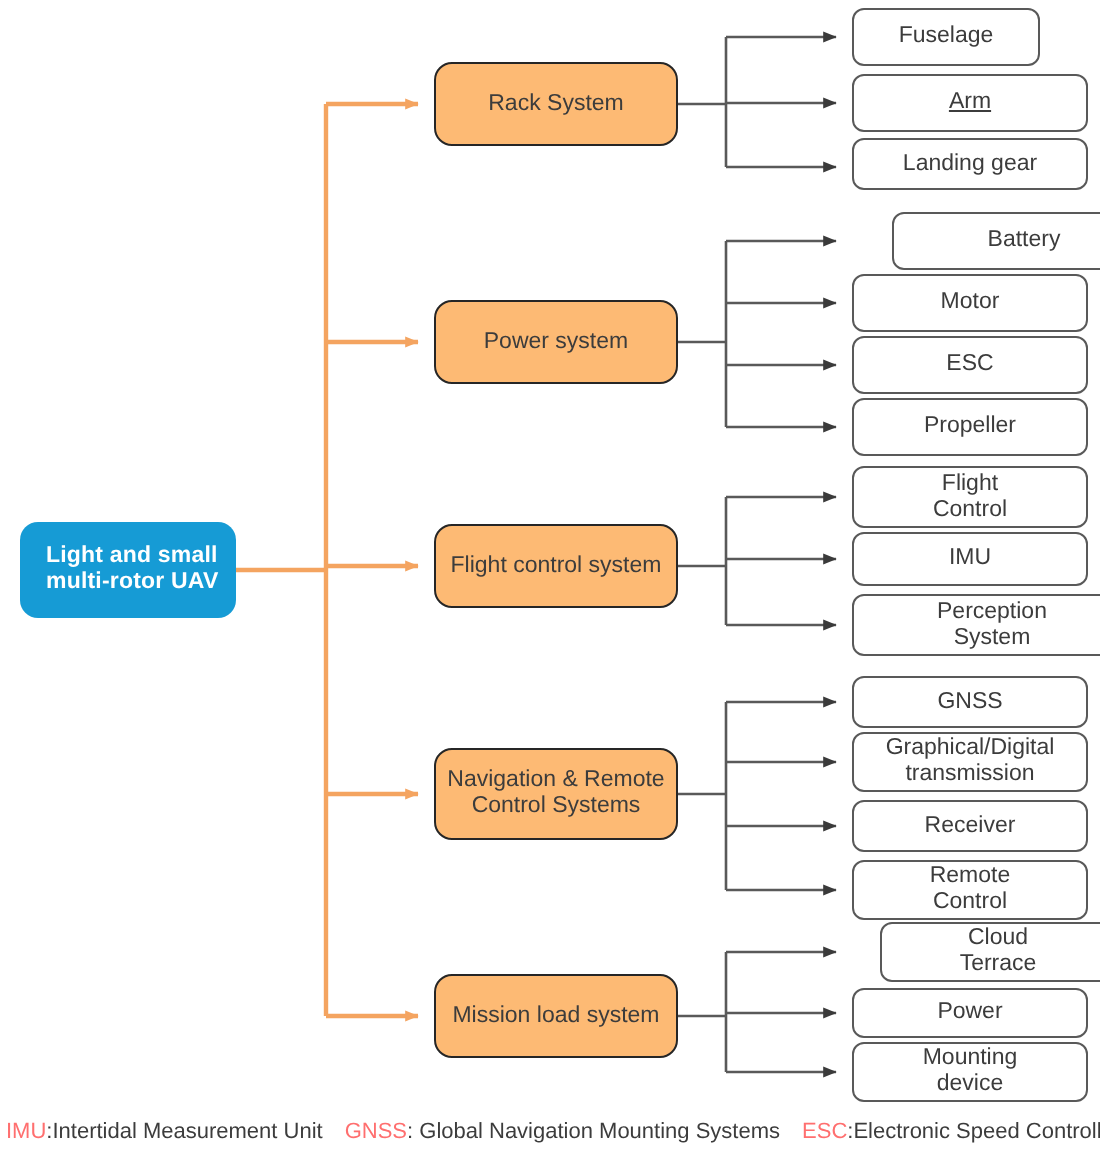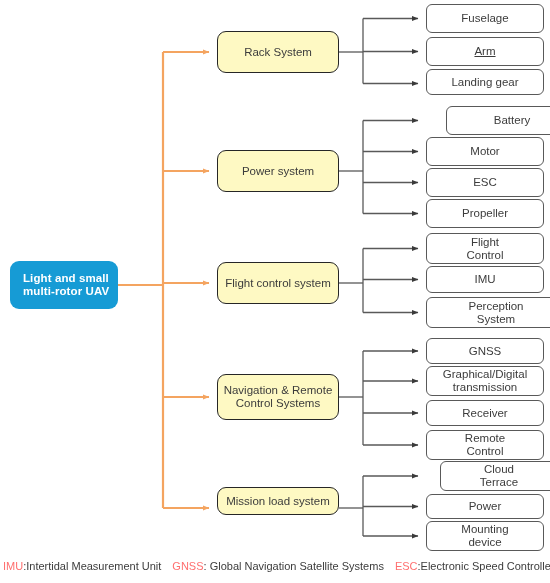--- a/index.html
+++ b/index.html
@@ -27,21 +27,21 @@
     color:#ffffff;
     border-radius:9px;
     font-size:11.5px;
     font-weight:bold;
     justify-content:flex-start;
     text-align:left;
     padding-left:13px;
     letter-spacing:.1px;
   }
   .l2{
-    background:#fef9c3;
+    background:#fdba74;
     border:1.4px solid #262626;
     border-radius:9px;
     color:#3c3c3c;
     font-size:11.5px;
   }
   .l3{
     background:#ffffff;
     border:1.2px solid #595959;
     border-radius:6px;
     color:#3c3c3c;
@@ -114,24 +114,24 @@
 
   <div class="node root" style="left: 10px; top: 261px; width: 108px; height: 48px;">Light and small
 multi-rotor UAV</div>
 
   <div id="l2-layer">
       <div class="node l2" style="left: 217px; top: 31px; width: 122px; height: 42px;">Rack System</div>
       <div class="node l2" style="left: 217px; top: 150px; width: 122px; height: 42px;">Power system</div>
       <div class="node l2" style="left: 217px; top: 262px; width: 122px; height: 42px;">Flight control system</div>
       <div class="node l2" style="left: 217px; top: 374px; width: 122px; height: 46px;">Navigation &amp; Remote
 Control Systems</div>
-      <div class="node l2" style="left: 217px; top: 487px; width: 122px; height: 28px;">Mission load system</div>
+      <div class="node l2" style="left: 217px; top: 487px; width: 122px; height: 42px;">Mission load system</div>
     </div>
   <div id="l3-layer">
-      <div class="node l3" style="left: 426px; top: 4px; width: 118px; height: 29px;">Fuselage</div>
+      <div class="node l3" style="left: 426px; top: 4px; width: 94px; height: 29px;">Fuselage</div>
       <div class="node l3" style="left: 426px; top: 37px; width: 118px; height: 29px; text-decoration: underline;">Arm</div>
       <div class="node l3" style="left: 426px; top: 69px; width: 118px; height: 26px;">Landing gear</div>
       <div class="node l3" style="left: 446px; top: 106px; width: 132px; height: 29px; text-align: right;">Battery</div>
       <div class="node l3" style="left: 426px; top: 137px; width: 118px; height: 29px;">Motor</div>
       <div class="node l3" style="left: 426px; top: 168px; width: 118px; height: 29px;">ESC</div>
       <div class="node l3" style="left: 426px; top: 199px; width: 118px; height: 29px;">Propeller</div>
       <div class="node l3" style="left: 426px; top: 233px; width: 118px; height: 31px;">Flight
 Control</div>
       <div class="node l3" style="left: 426px; top: 266px; width: 118px; height: 27px;">IMU</div>
       <div class="node l3" style="left: 426px; top: 297px; width: 140px; height: 31px;">Perception
@@ -144,14 +144,14 @@
 Control</div>
       <div class="node l3" style="left: 440px; top: 461px; width: 118px; height: 30px;">Cloud
 Terrace</div>
       <div class="node l3" style="left: 426px; top: 494px; width: 118px; height: 25px;">Power</div>
       <div class="node l3" style="left: 426px; top: 521px; width: 118px; height: 30px;">Mounting
 device</div>
     </div>
 </div>
 
 <div class="legend">
-  <div class="legend-row" id="legend-row"><span class="item"><span class="acr">IMU</span><span>:Intertidal Measurement Unit</span></span><span class="item"><span class="acr">GNSS</span><span>: Global Navigation Satellite Systems</span></span><span class="item"><span class="acr">ESC</span><span>:Electronic Speed Controller</span></span></div>
+  <div class="legend-row" id="legend-row"><span class="item"><span class="acr">IMU</span><span>:Intertidal Measurement Unit</span></span><span class="item"><span class="acr">GNSS</span><span>: Global Navigation Mounting Systems</span></span><span class="item"><span class="acr">ESC</span><span>:Electronic Speed Controller</span></span></div>
 </div>
 
 </body></html>

